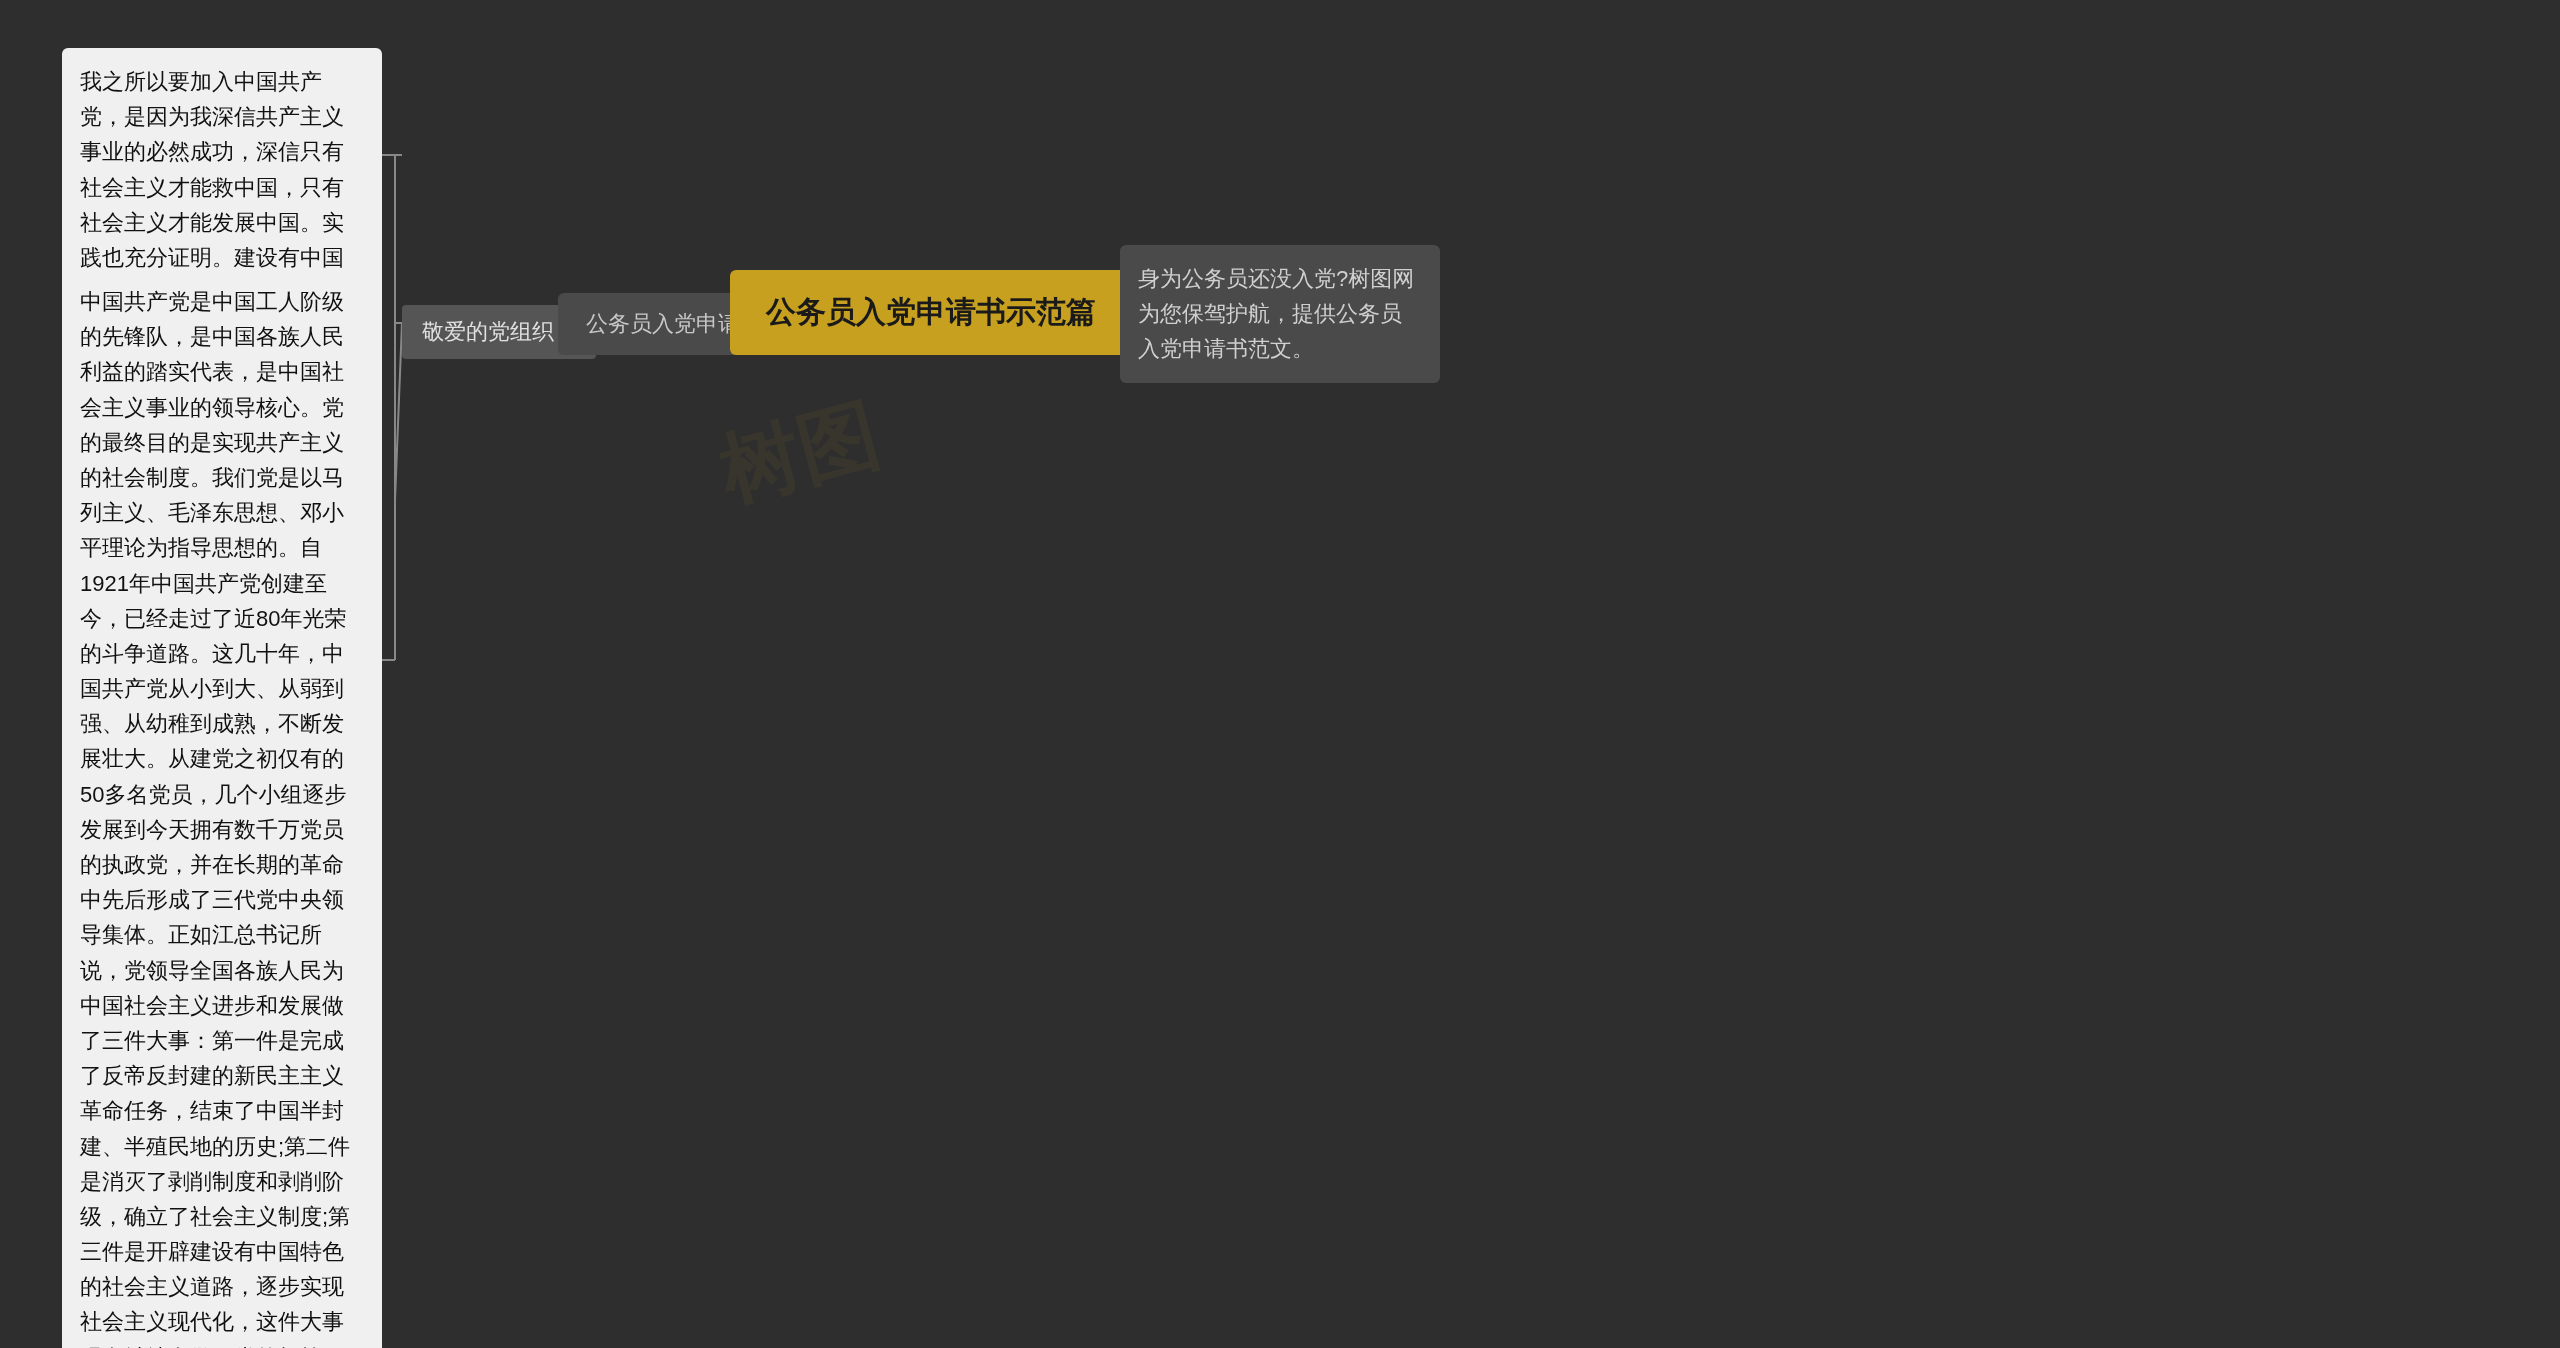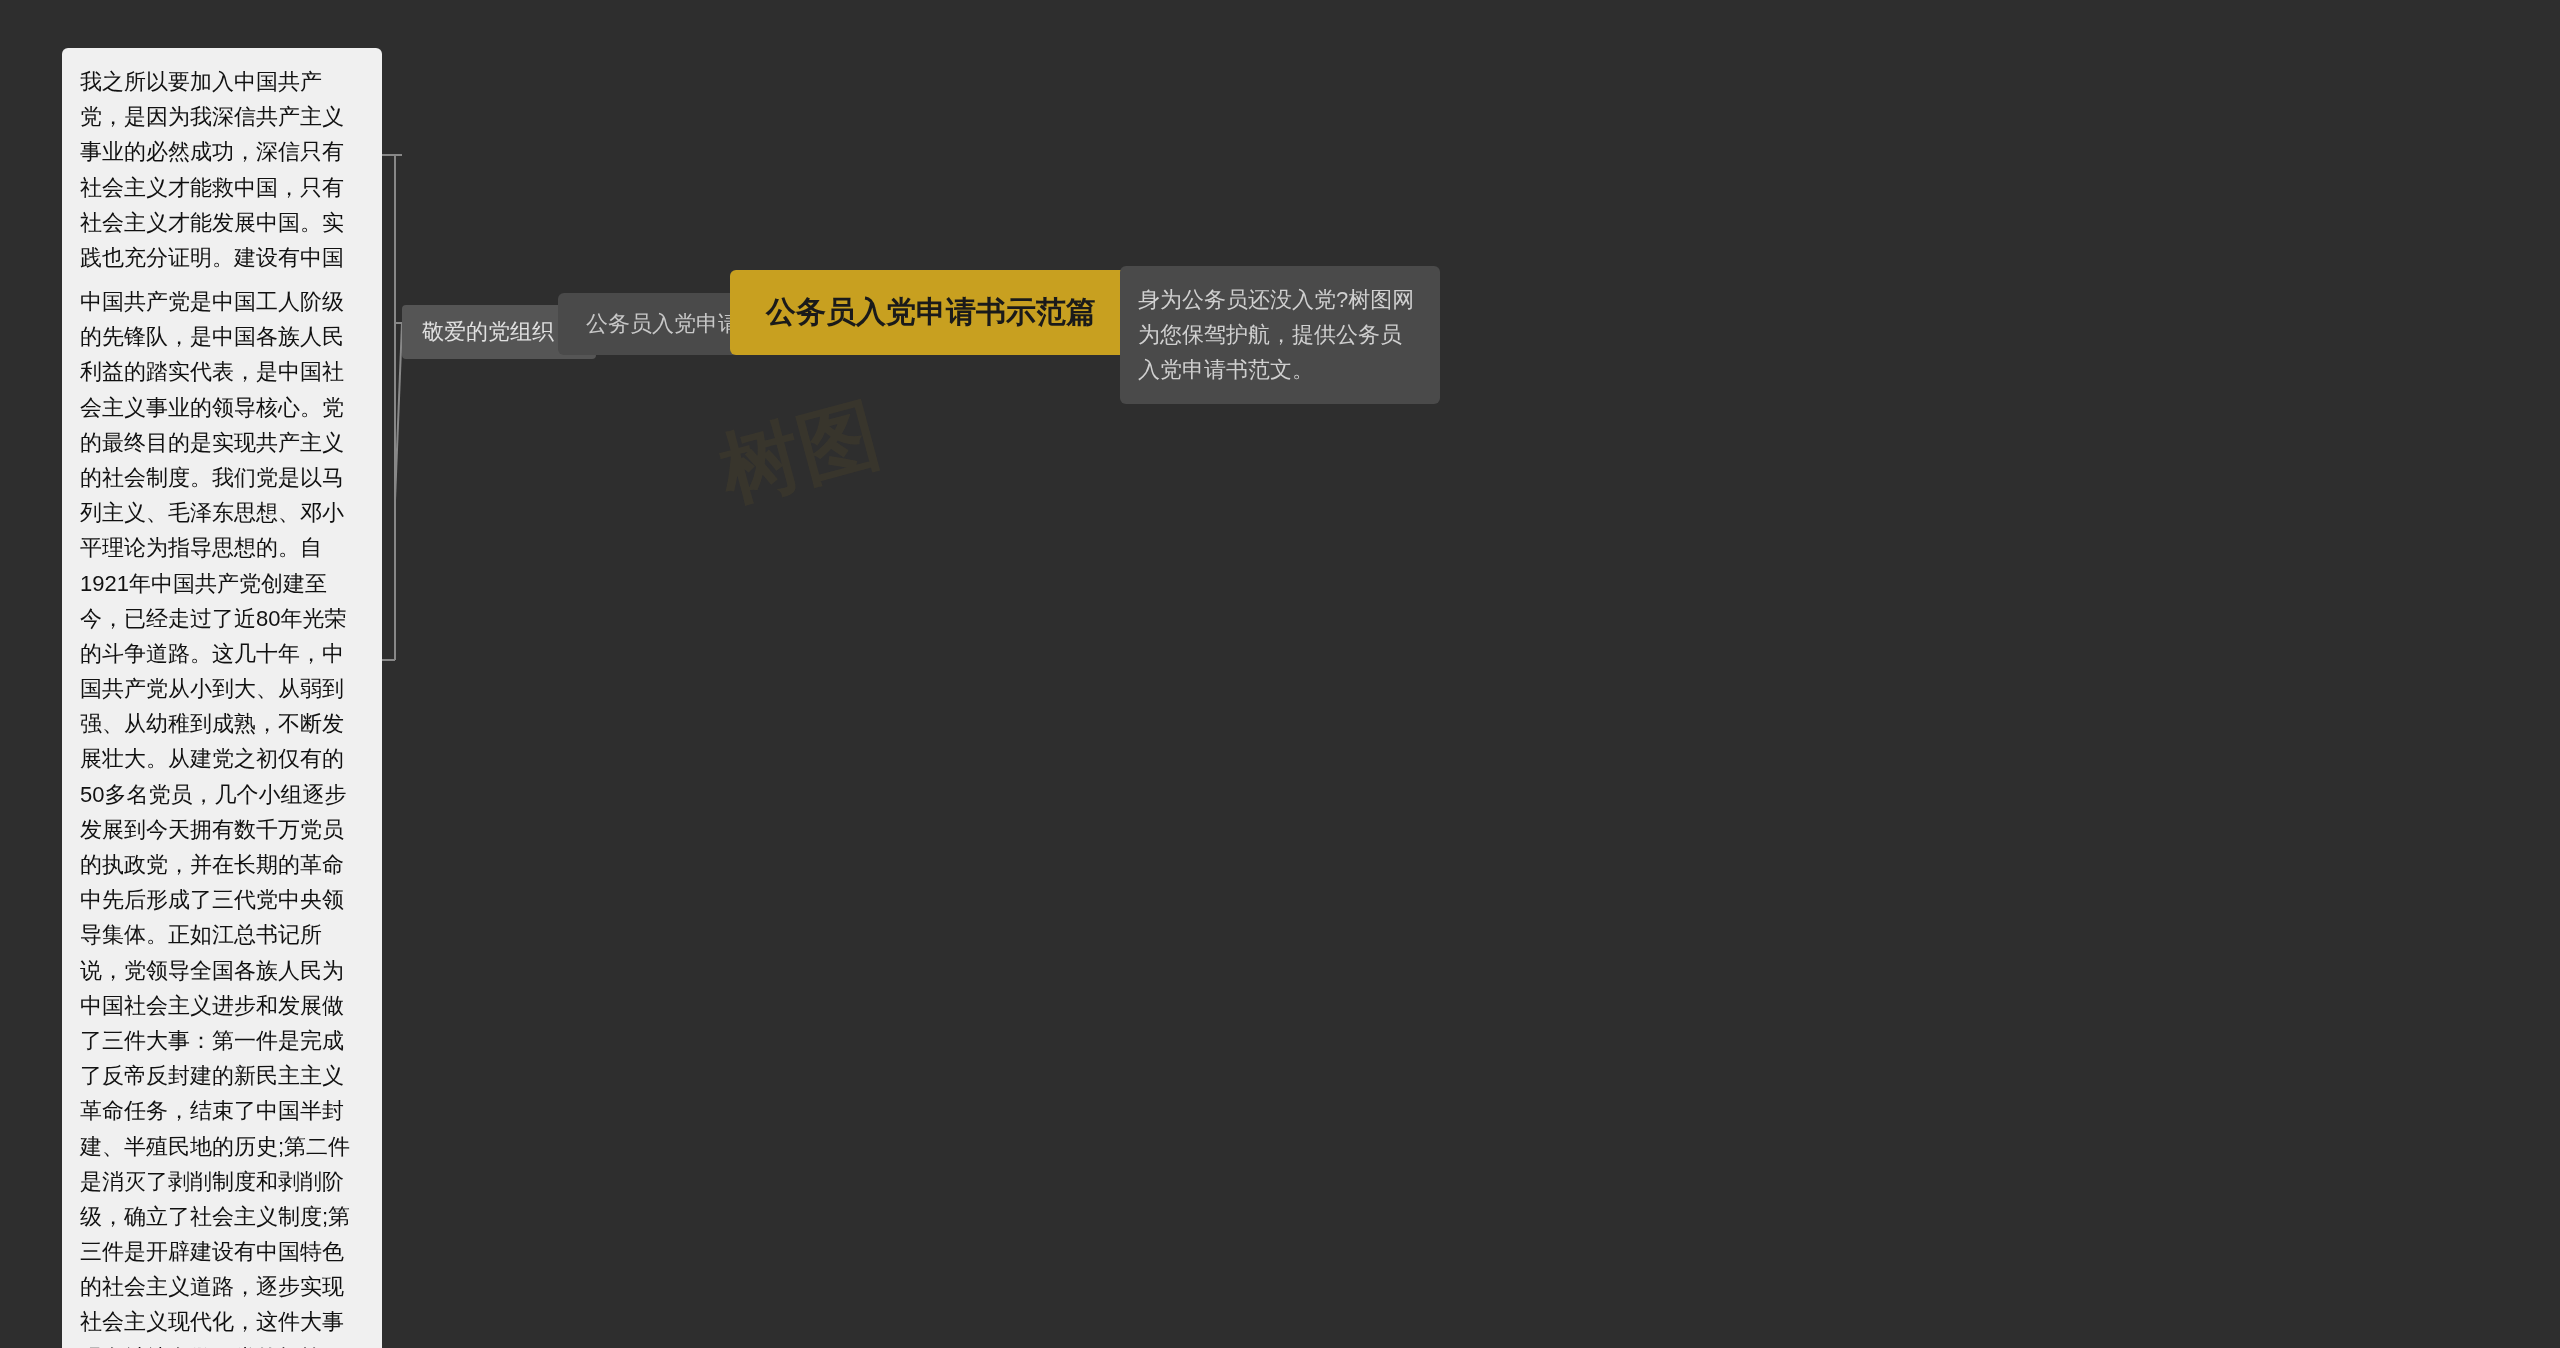--- a/index.html
+++ b/index.html
@@ -91,21 +91,20 @@
       position: absolute;
       left: 1120px;
       top: 245px;
       width: 320px;
       background: #4a4a4a;
       color: #d0d0d0;
       font-size: 22px;
       line-height: 1.6;
       padding: 16px 18px;
       border-radius: 6px;
-      margin-top: 21px;
     }
 
     
     .connector-svg {
       position: absolute;
       top: 0;
       left: 0;
       width: 2560px;
       height: 1348px;
       pointer-events: none;

